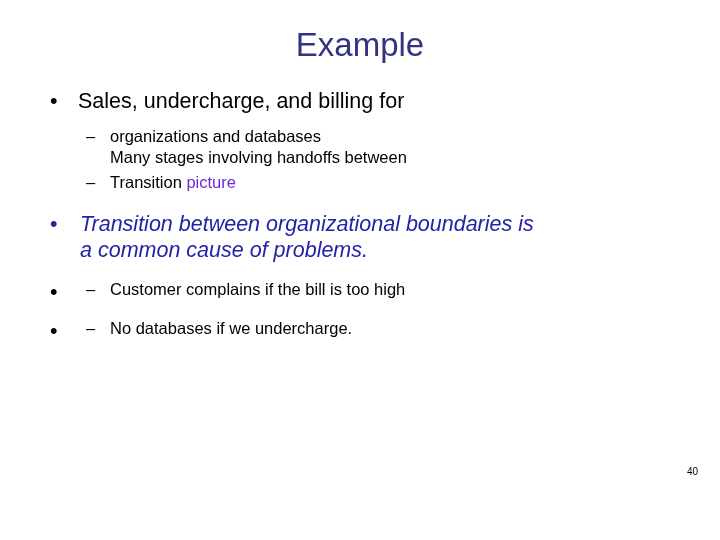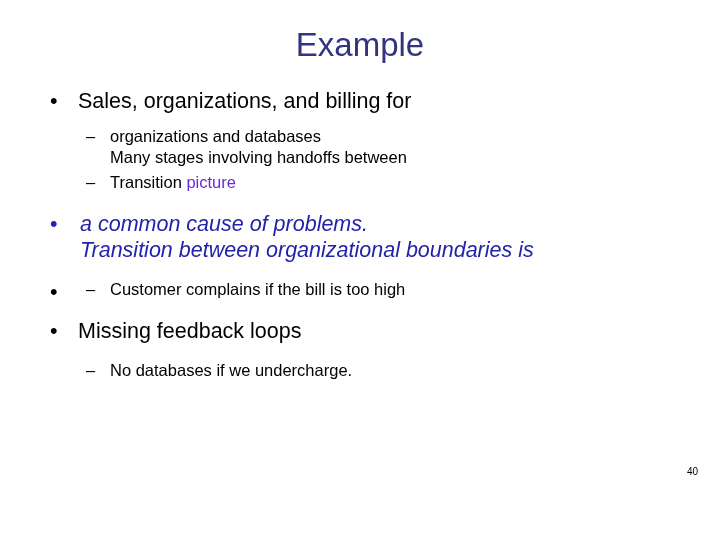--- a/index.html
+++ b/index.html
@@ -129,52 +129,51 @@
 <body>
 
 <div class="slide">
 
   <div class="slide-title">Example</div>
 
   <div class="body-area">
 
     <div class="bullet-row lvl1 sp-a">
       <span class="marker">•</span>
-      <span class="txt">Sales, organizations, and billing for</span>
+      <span class="txt">Sales, undercharge, and billing for</span>
     </div>
 
     <div class="bullet-row lvl2 sp-b">
       <span class="marker">–</span>
       <span class="txt">organizations and databases</span>
       <span class="txt">Many stages involving handoffs between</span>
     </div>
 
     <div class="bullet-row lvl2 sp-c">
       <span class="marker">–</span>
       <span class="txt"><span>Transition </span><span class="link-word">picture</span></span>
     </div>
 
     <div class="bullet-row lvl1 accent sp-d">
       <span class="marker">•</span>
+      <span class="txt">Transition between organizational boundaries is</span>
       <span class="txt">a common cause of problems.</span>
-      <span class="txt">Transition between organizational boundaries is</span>
     </div>
 
     <div class="bullet-row lvl1 sp-e">
       <span class="marker">•</span>
     </div>
 
     <div class="bullet-row lvl2 sp-f">
       <span class="marker">–</span>
       <span class="txt">Customer complains if the bill is too high</span>
     </div>
 
     <div class="bullet-row lvl1 sp-g">
       <span class="marker">•</span>
-      <span class="txt">Missing feedback loops</span>
     </div>
 
     <div class="bullet-row lvl2 sp-h">
       <span class="marker">–</span>
       <span class="txt">No databases if we undercharge.</span>
     </div>
 
   </div>
 
   <div class="page-num">40</div>

